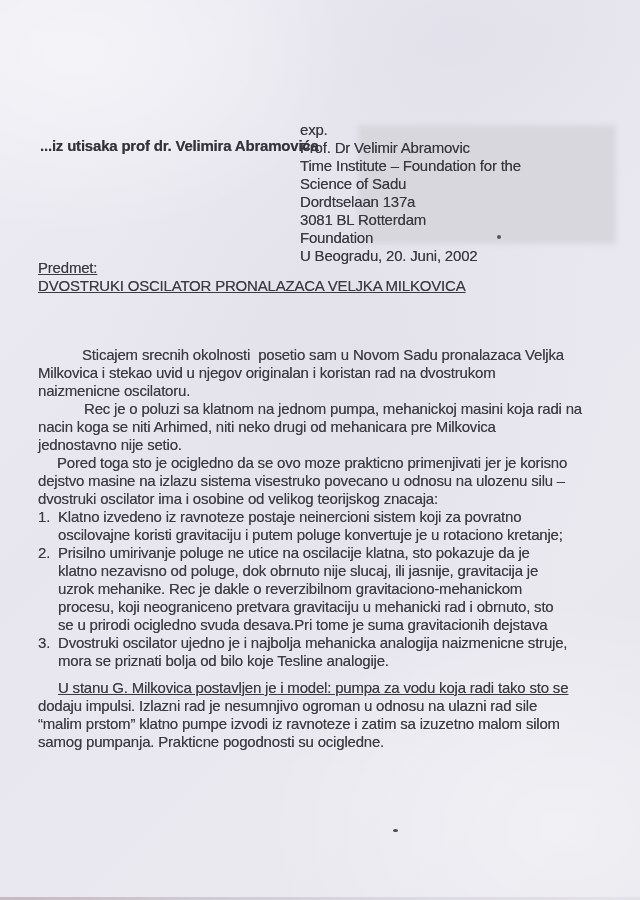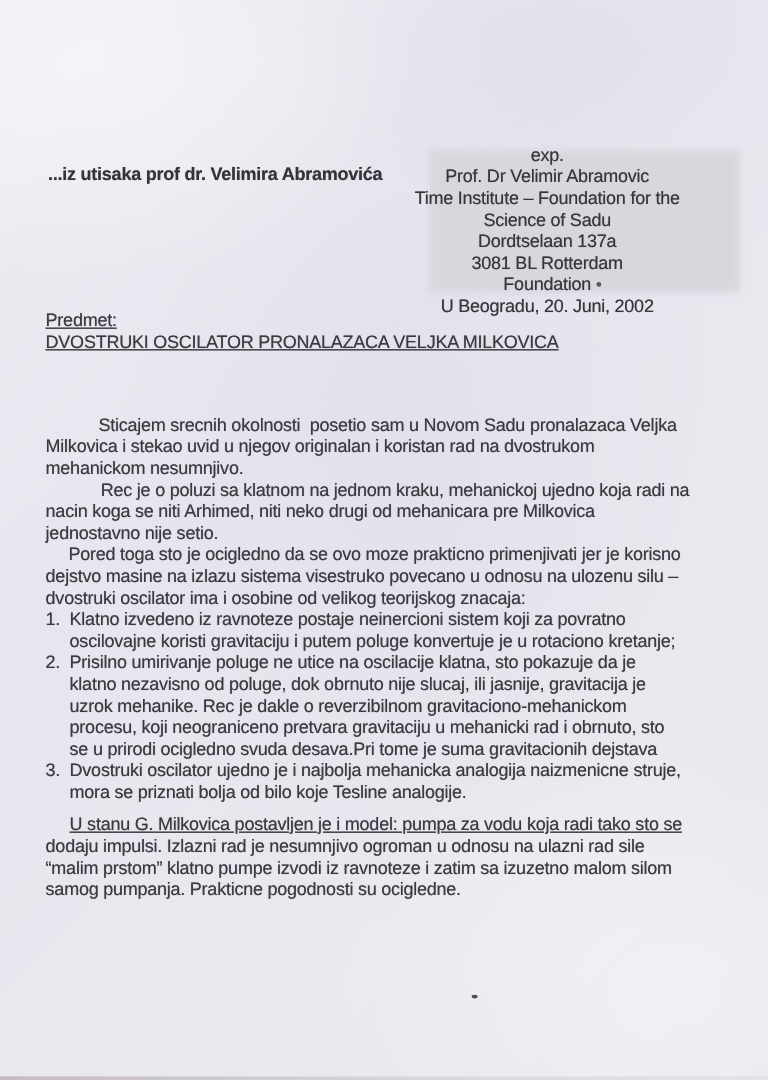--- a/index.html
+++ b/index.html
@@ -16,21 +16,21 @@
       radial-gradient(ellipse 500px 380px at 88% 92%, rgba(255,255,255,0.40), transparent 60%),
       radial-gradient(ellipse 360px 520px at 55% 45%, rgba(208,206,219,0.22), transparent 72%),
       radial-gradient(ellipse 300px 200px at 70% 4%, rgba(213,211,224,0.30), transparent 70%),
       linear-gradient(135deg,#edecf3 0%,#e7e6ee 38%,#eae9f0 72%,#e6e5ec 100%);
   }
   .txt{white-space:pre;font-size:15px;line-height:18px;letter-spacing:-0.2px;
        text-shadow:0 0 0.6px rgba(59,58,65,0.65);}
   .header-left{position:absolute;left:40px;top:137px;font-weight:700;color:#34333a;}
   .addr-bg{position:absolute;left:358px;top:125px;width:258px;height:119px;
            background:#d8d7de;filter:blur(2.5px);}
-  .addr-block{position:absolute;left:300px;top:121px;width:312px;text-align:center;color:#37363d;}
+  .addr-block{position:absolute;left:300px;top:121px;width:312px;text-align:left;color:#37363d;}
   .addr-block .txt{white-space:pre;}
   .date-line{color:#37363d;}
   .stray-dot{position:absolute;left:497px;top:235px;width:4px;height:4px;border-radius:50%;
              background:#57565c;filter:blur(0.4px);}
   .subject{position:absolute;left:38px;top:259px;}
   .subject .txt{line-height:17.5px;text-decoration:underline;}
   .body-block{position:absolute;left:38px;top:346px;width:586px;}
   .ind44{padding-left:44px;}
   .ind46{padding-left:46px;}
   .ind19{padding-left:19px;}
@@ -69,25 +69,25 @@
   <div class="subject">
     <div class="txt">Predmet:</div>
     <div class="txt">DVOSTRUKI OSCILATOR PRONALAZACA VELJKA MILKOVICA</div>
   </div>
 
   <div class="body-block">
 
     <div>
       <div class="txt ind44">Sticajem srecnih okolnosti  posetio sam u Novom Sadu pronalazaca Veljka</div>
       <div class="txt">Milkovica i stekao uvid u njegov originalan i koristan rad na dvostrukom</div>
-      <div class="txt">mehanickom nesumnjivo.</div>
+      <div class="txt">naizmenicne oscilatoru.</div>
     </div>
 
     <div>
-      <div class="txt ind46">Rec je o poluzi sa klatnom na jednom kraku, mehanickoj ujedno koja radi na</div>
+      <div class="txt ind46">Rec je o poluzi sa klatnom na jednom pumpa, mehanickoj masini koja radi na</div>
       <div class="txt">nacin koga se niti Arhimed, niti neko drugi od mehanicara pre Milkovica</div>
       <div class="txt">jednostavno nije setio.</div>
     </div>
 
     <div>
       <div class="txt ind19">Pored toga sto je ocigledno da se ovo moze prakticno primenjivati jer je korisno</div>
       <div class="txt">dejstvo masine na izlazu sistema visestruko povecano u odnosu na ulozenu silu –</div>
       <div class="txt">dvostruki oscilator ima i osobine od velikog teorijskog znacaja:</div>
     </div>
 

